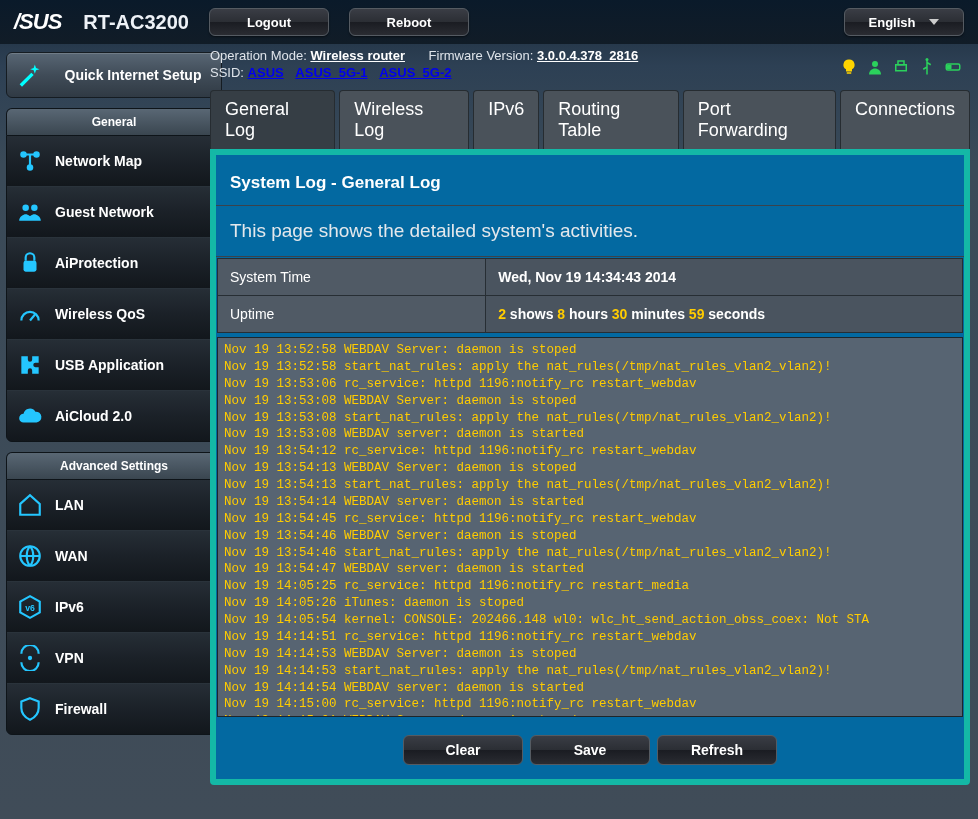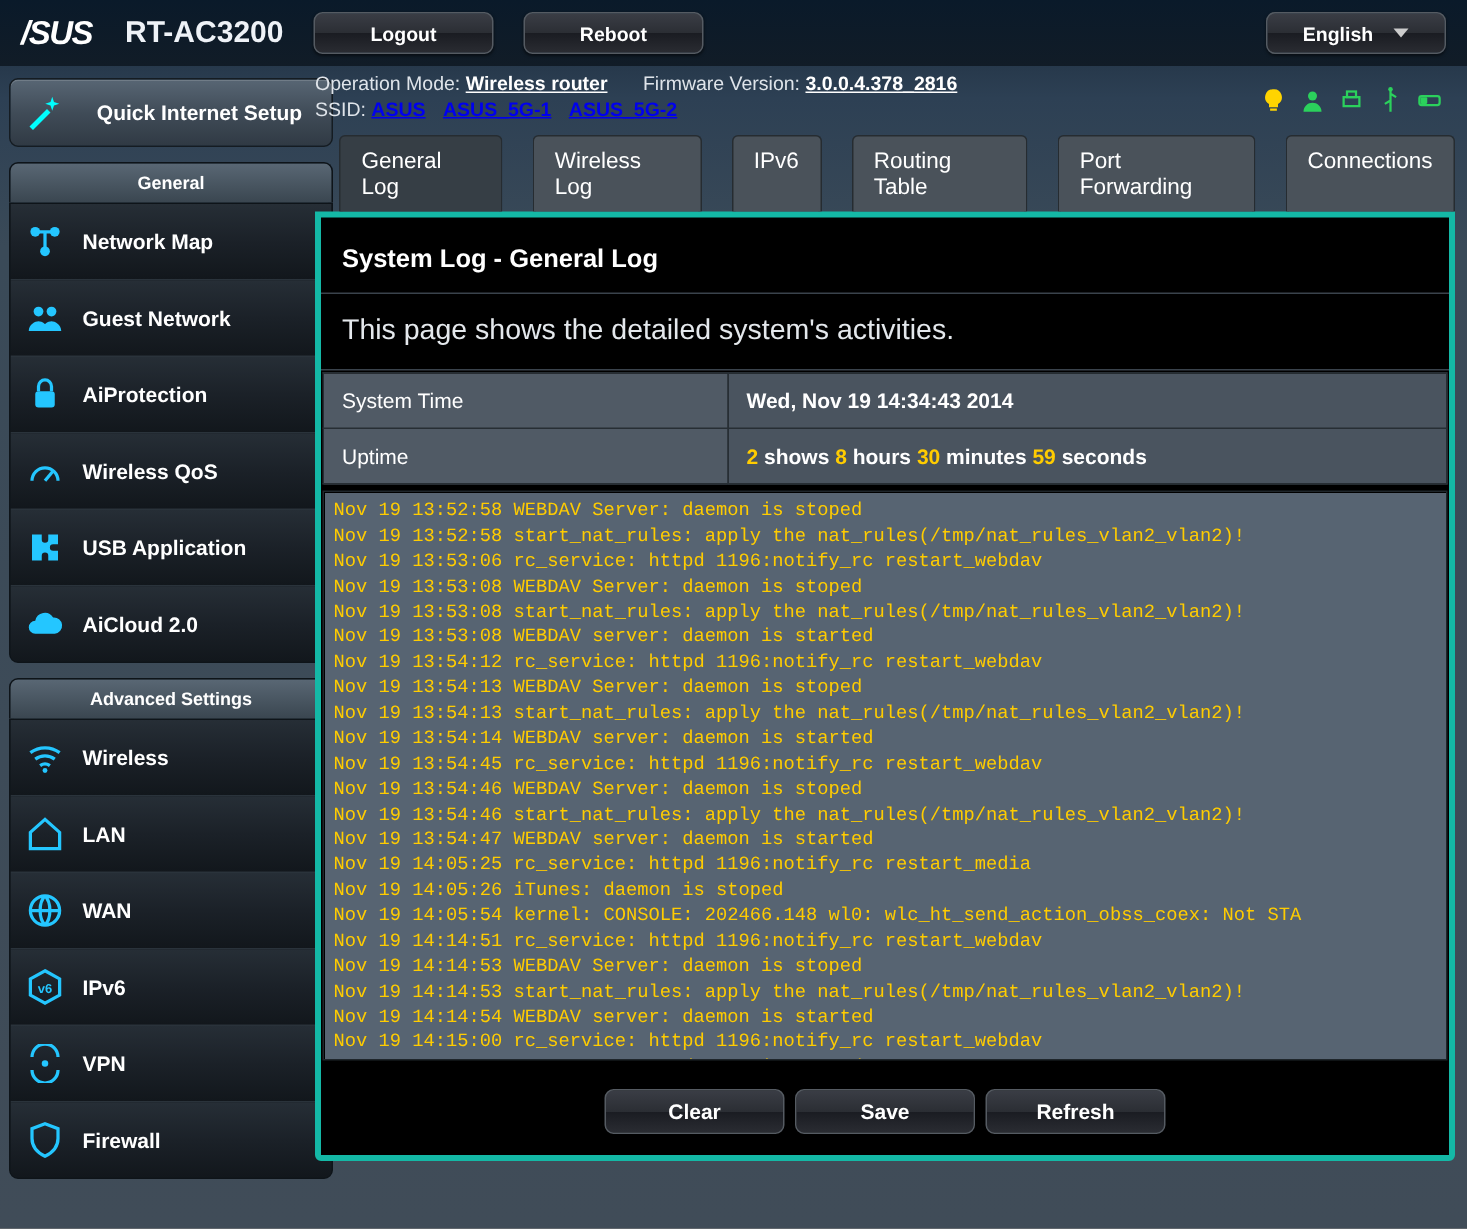--- a/index.html
+++ b/index.html
@@ -141,33 +141,32 @@
     display: flex;
     gap: 4px;
     margin-top: 10px;
   }
   .tab {
     background: #4a525a;
     border: 1px solid #262c31;
     border-bottom: none;
     border-radius: 4px 4px 0 0;
     color: #fff;
-    font-size: 15px;
+    font-size: 18px;
     padding: 8px 14px;
     cursor: pointer;
-    margin-left: 16px;
   }
   .tab.active {
     background: #363e45;
   }
 
   
   .panel {
-    background: #000000;
-    border: 4px solid #14b8a6;
+    background: #0369a1;
+    border: 6px solid #14b8a6;
     border-radius: 0 0 4px 4px;
     padding-bottom: 14px;
   }
   .panel-head {
     padding: 18px 14px 12px 14px;
     font-size: 17px;
     font-weight: bold;
     color: #fff;
     border-bottom: 1px solid #3a434c;
   }
@@ -290,27 +289,20 @@
     <div class="menu-item">
       <svg viewBox="0 0 24 24" width="26" height="26">
           <path fill="#24c6ff" d="M6 18a4 4 0 010-8 6 6 0 0111-2 5 5 0 011 10z"></path>
         </svg>
       <span>AiCloud 2.0</span>
     </div>
   </div>
 
   <div class="section-header">Advanced Settings</div>
   <div class="menu">
-    <div class="menu-item">
-      <svg viewBox="0 0 24 24" width="26" height="26">
-          <path fill="none" stroke="#24c6ff" stroke-width="2" d="M3 9a15 15 0 0118 0M6 13a10 10 0 0112 0M9 17a5 5 0 016 0"></path>
-          <circle cx="12" cy="20" r="1.5" fill="#24c6ff"></circle>
-        </svg>
-      <span>Wireless</span>
-    </div>
     <div class="menu-item">
       <svg viewBox="0 0 24 24" width="26" height="26">
           <path fill="none" stroke="#24c6ff" stroke-width="2" d="M3 11l9-8 9 8v10H3z"></path>
         </svg>
       <span>LAN</span>
     </div>
     <div class="menu-item">
       <svg viewBox="0 0 24 24" width="26" height="26">
           <circle cx="12" cy="12" r="9" fill="none" stroke="#24c6ff" stroke-width="2"></circle>
           <path fill="none" stroke="#24c6ff" stroke-width="2" d="M3 12h18M12 3c4 4 4 14 0 18M12 3c-4 4-4 14 0 18"></path>

